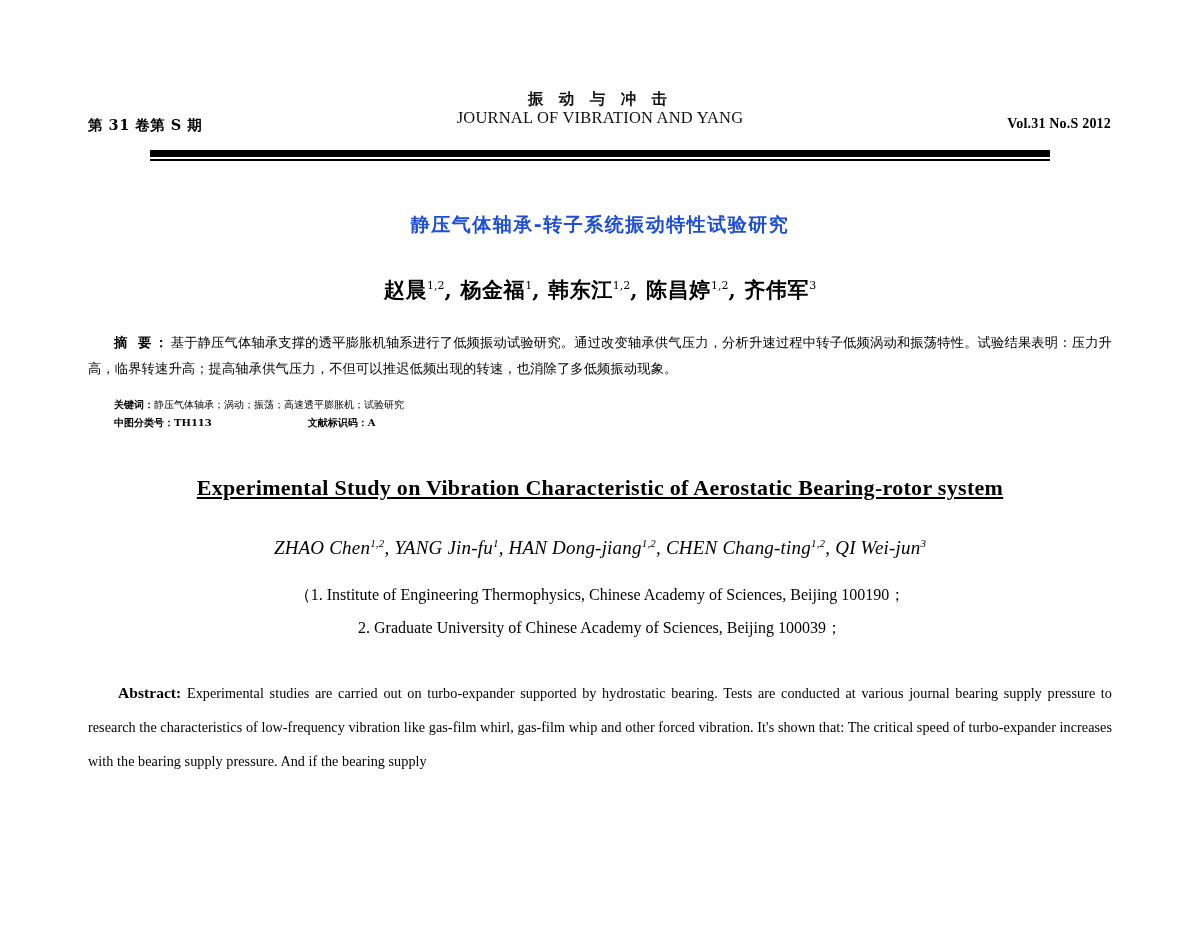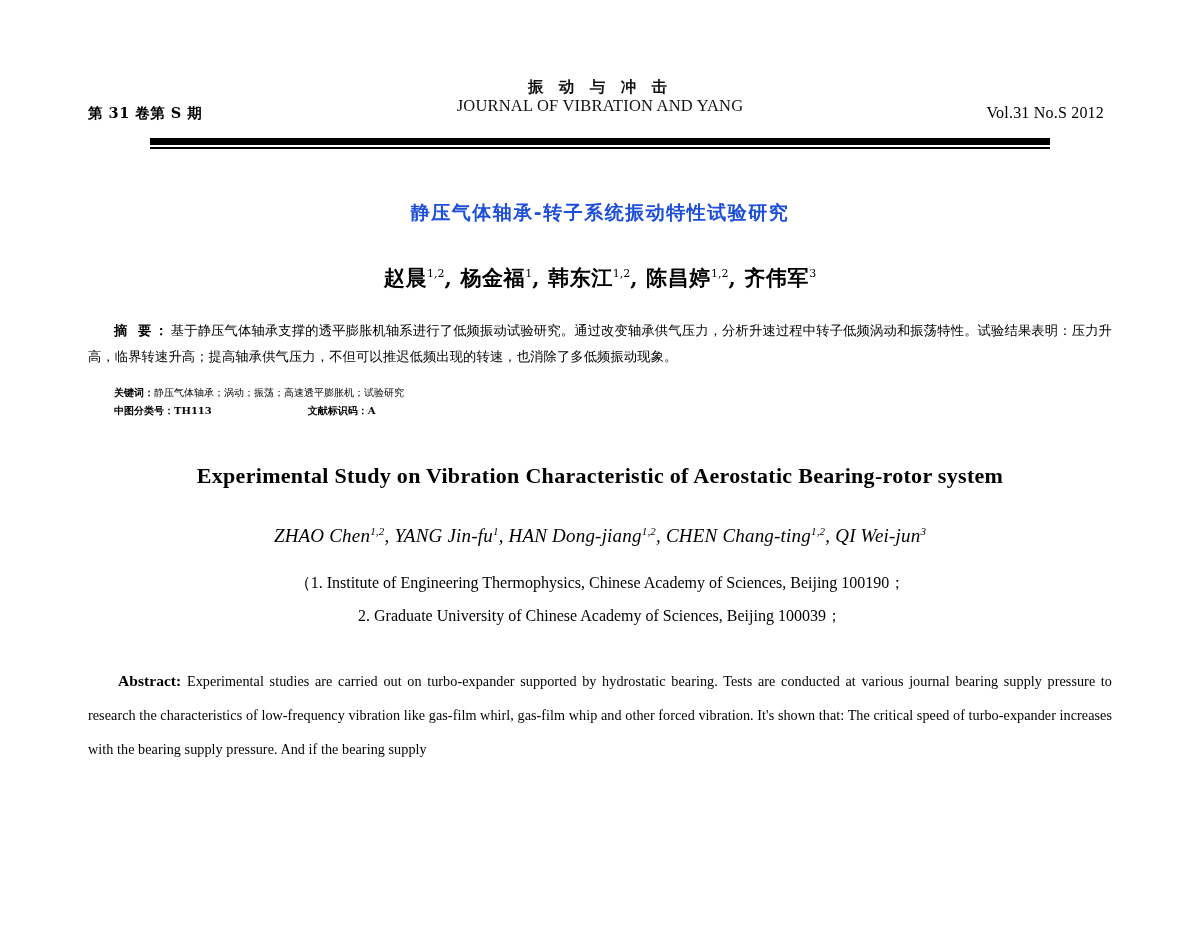--- a/index.html
+++ b/index.html
@@ -13,21 +13,21 @@
     overflow: hidden;
     font-family: "Liberation Serif", "DejaVu Serif", serif;
     color: #000000;
     -webkit-font-smoothing: none;
   }
   .page {
     position: relative;
     width: 1200px;
     height: 952px;
     box-sizing: border-box;
-    padding: 0 88px;
+    padding: 12px 88px;
   }
 
   
   .masthead {
     position: relative;
     height: 66px;
     padding-top: 82px;
   }
   .masthead-center {
     position: absolute;
@@ -56,25 +56,25 @@
     position: absolute;
     left: 0;
     top: 104px;
     font-family: "DejaVu Serif", "Liberation Serif", serif;
     font-size: 14.5px;
     font-weight: 700;
     letter-spacing: 0.5px;
   }
   .issue-right {
     position: absolute;
-    right: 8px;
+    right: 1px;
     top: 104px;
     font-family: "Liberation Serif", "DejaVu Serif", serif;
-    font-size: 16px;
-    font-weight: 400;
+    font-size: 14px;
+    font-weight: 700;
     letter-spacing: 0.2px;
   }
   .rule-wrap {
     position: absolute;
     left: 62px;
     right: 62px;
     top: 138px;
   }
   .rule-thick {
     height: 7px;
@@ -158,20 +158,21 @@
   }
 
   
   .title-en {
     text-align: center;
     font-family: "Liberation Serif", "DejaVu Serif", serif;
     font-size: 22px;
     font-weight: 700;
     letter-spacing: 0.3px;
     margin-top: 42px;
+    text-decoration: underline;
   }
   .authors-en {
     text-align: center;
     font-family: "Liberation Serif", "DejaVu Serif", serif;
     font-style: italic;
     font-size: 19px;
     font-weight: 400;
     margin-top: 36px;
     letter-spacing: 0.2px;
   }

